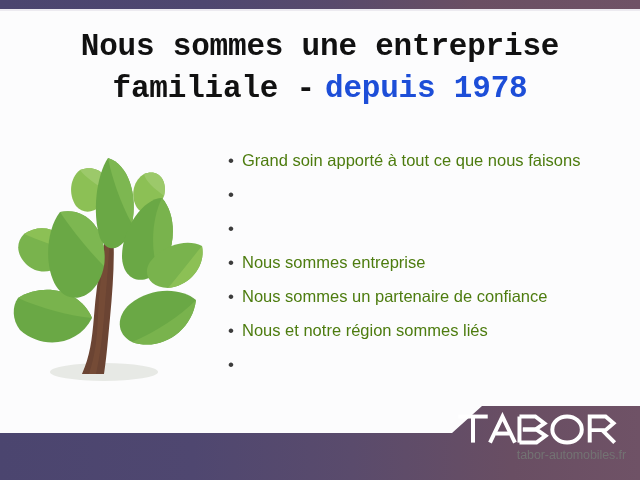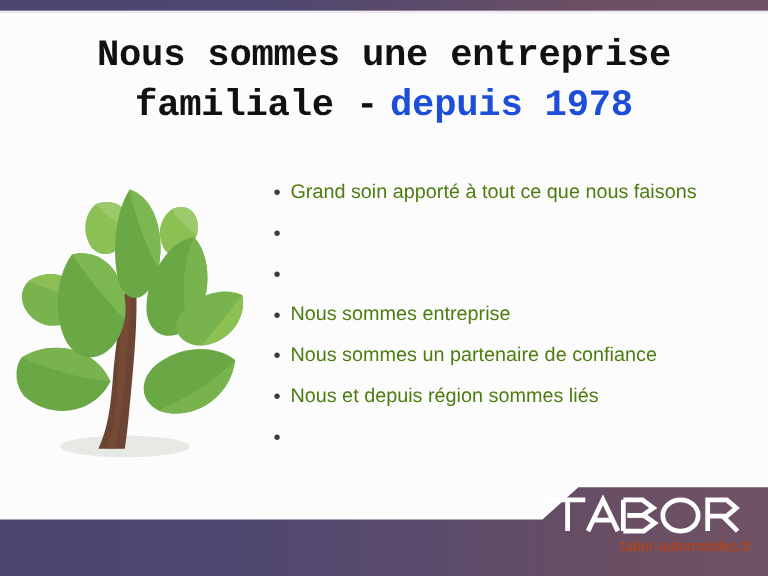--- a/index.html
+++ b/index.html
@@ -119,21 +119,21 @@
   }
   .brand-wordmark {
     display: block;
     height: 34px;
   }
   .brand-tagline {
     display: block;
     margin-top: 2px;
     font-size: 12.5px;
     letter-spacing: -0.1px;
-    color: #c2410c;
+    color: #737373;
     text-align: right;
     line-height: 15px;
   }
 </style>
 </head>
 <body>
 
 <div id="slide">
 
   <div class="top-bar"></div>
@@ -213,21 +213,21 @@
     <div class="bullet-row">
       <span class="bullet-dot">•</span>
       <span class="bullet-text">Nous sommes entreprise</span>
     </div>
     <div class="bullet-row">
       <span class="bullet-dot">•</span>
       <span class="bullet-text">Nous sommes un partenaire de confiance</span>
     </div>
     <div class="bullet-row">
       <span class="bullet-dot">•</span>
-      <span class="bullet-text">Nous et depuis région sommes liés</span>
+      <span class="bullet-text">Nous et notre région sommes liés</span>
     </div>
     <div class="bullet-row">
       <span class="bullet-dot">•</span>
     </div>
   </div>
 
   <div class="bottom-bar">
     <svg width="640" height="80" viewBox="0 0 640 80" xmlns="http://www.w3.org/2000/svg">
       <defs>
         <linearGradient id="barGrad" x1="0" y1="0" x2="1" y2="0">

